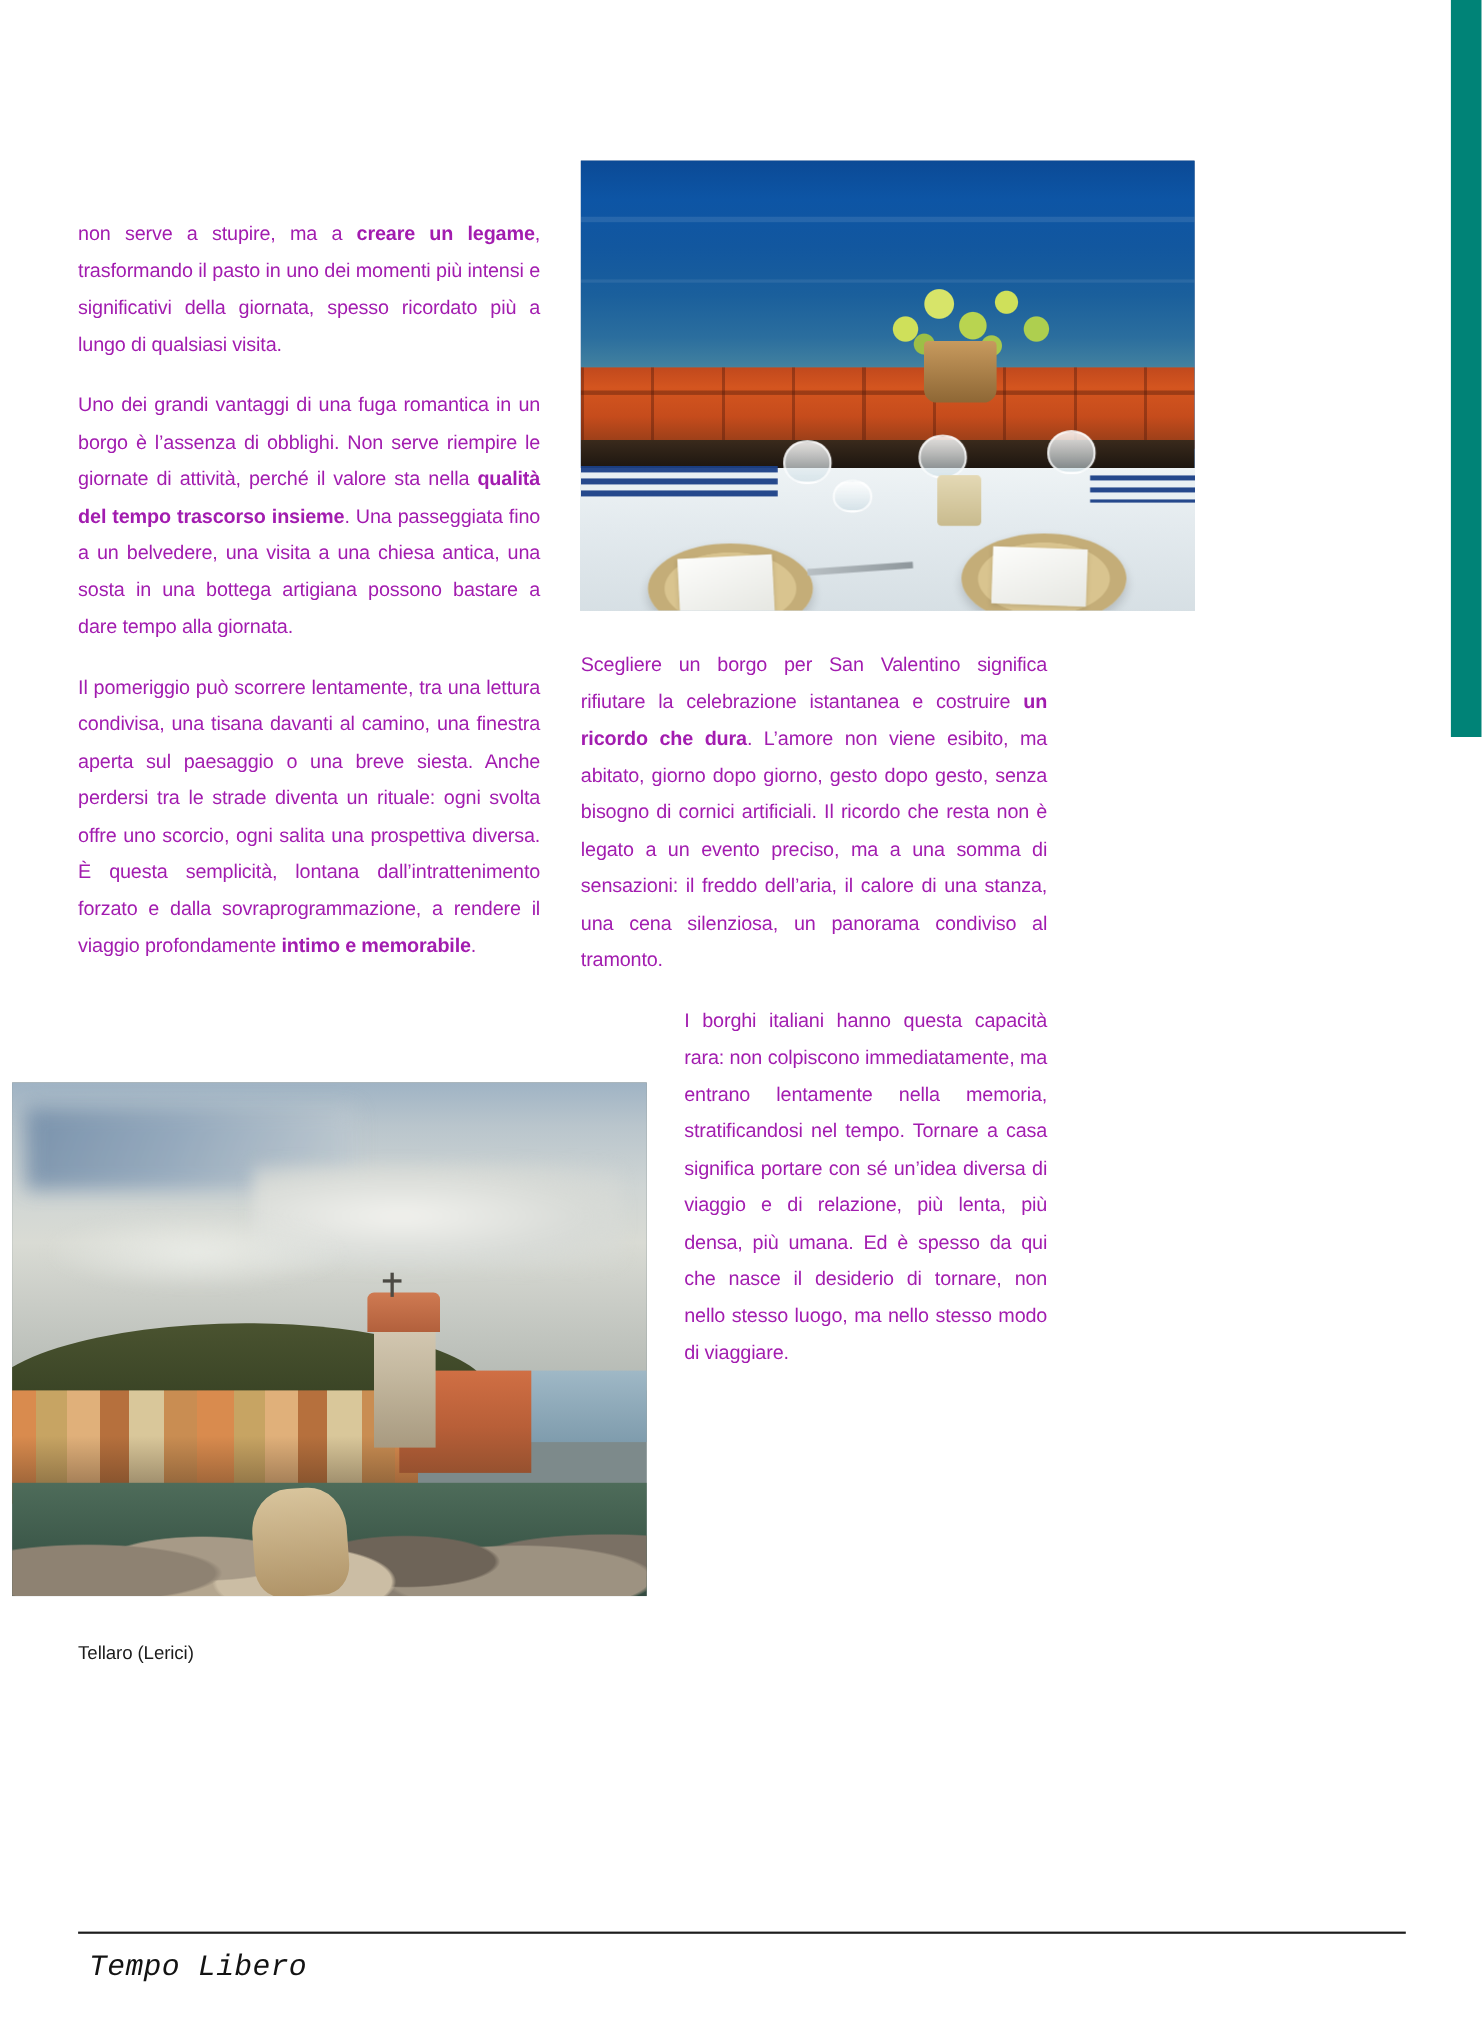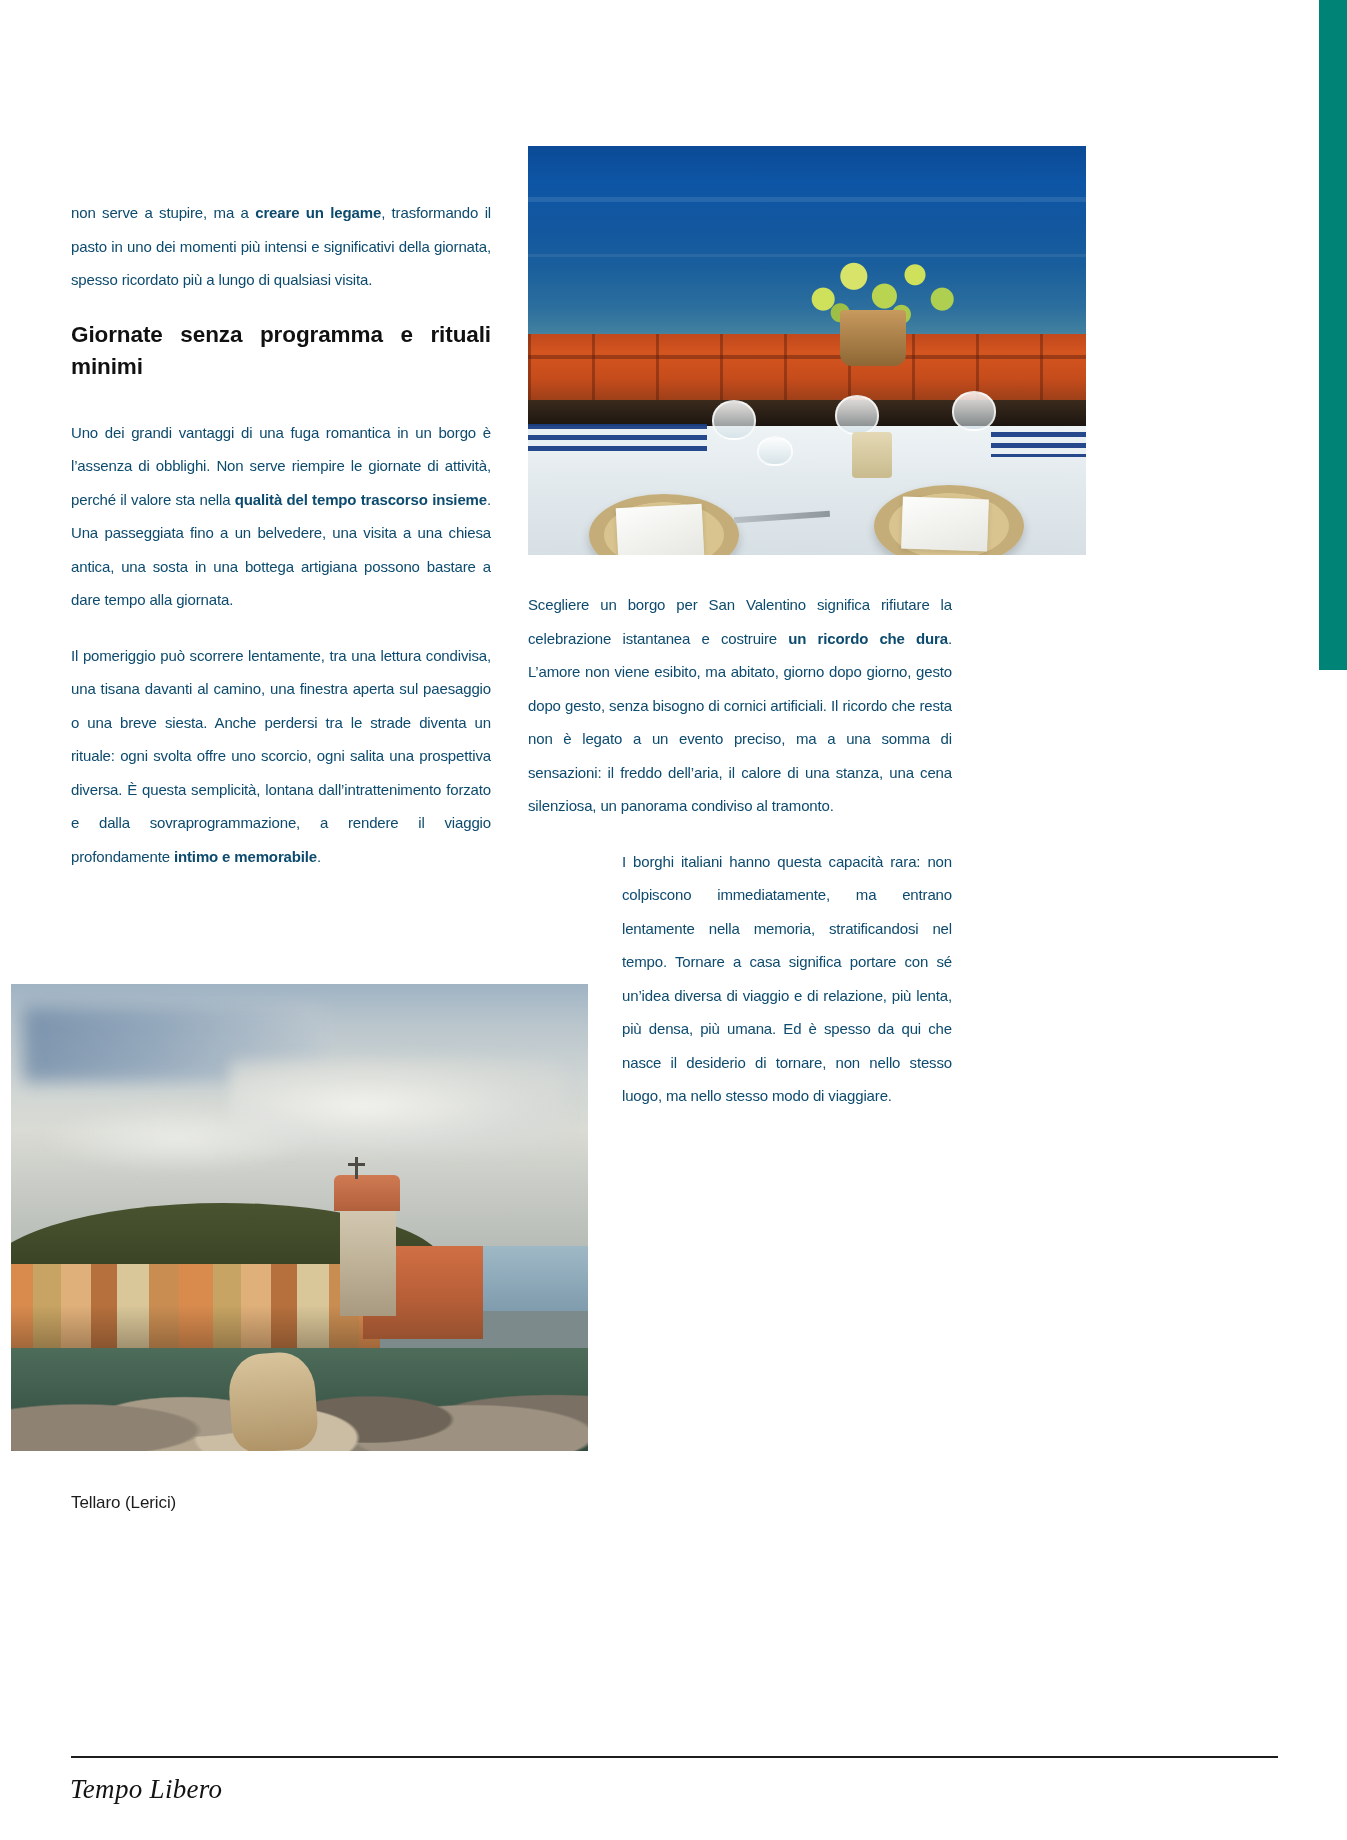--- a/index.html
+++ b/index.html
@@ -44,26 +44,26 @@
   }
   .col-right {
     position: absolute;
     left: 528px;
     top: 588px;
     width: 424px;
   }
 
   p.body-text {
     margin: 0 0 22px 0;
-    font-size: 15px;
+    font-size: 18px;
     line-height: 33.5px;
     text-align: justify;
     font-weight: 300;
     letter-spacing: -0.15px;
-    color: #0c4a6e;
+    color: #a21caf;
   }
   p.body-text:last-child { margin-bottom: 0; }
 
   .h-sub {
     margin: 0 0 1px 0;
     font-size: 22.5px;
     line-height: 32px;
     font-weight: bold;
     text-align: justify;
     letter-spacing: -0.1px;
@@ -315,23 +315,23 @@
   .footer-rule {
     position: absolute;
     left: 71px;
     top: 1756px;
     width: 1207px;
     height: 1.5px;
     background: #1d1d1d;
   }
   .footer-left {
     position: absolute;
-    left: 70px;
+    left: 81px;
     top: 1774px;
-    font-family: Liberation Serif, serif;
+    font-family: Liberation Mono, monospace;
     font-style: italic;
     font-size: 27px;
     color: #131313;
     letter-spacing: 0.3px;
   }
   .footer-right {
     position: absolute;
     right: 69px;
     top: 1858px;
     font-size: 18.5px;
@@ -390,21 +390,20 @@
     <div class="tower-top"></div>
     <div class="cross"></div>
     <div class="water"></div>
     <div class="rocks"></div>
     <div class="drift"></div>
   </div>
 
   <div class="col-left">
     <p class="body-text"><span>non serve a stupire, ma a </span><b>creare un legame</b><span>, trasformando il pasto in uno dei momenti più intensi e significativi della giornata, spesso ricordato più a lungo di qualsiasi visita.</span></p>
 
-    <h2 class="h-sub">Giornate senza programma e rituali minimi</h2>
 
     <p class="body-text"><span>Uno dei grandi vantaggi di una fuga romantica in un borgo è l’assenza di obblighi. Non serve riempire le giornate di attività, perché il valore sta nella </span><b>qualità del tempo trascorso insieme</b><span>. Una passeggiata fino a un belvedere, una visita a una chiesa antica, una sosta in una bottega artigiana possono bastare a dare tempo alla giornata.</span></p>
 
     <p class="body-text"><span>Il pomeriggio può scorrere lentamente, tra una lettura condivisa, una tisana davanti al camino, una finestra aperta sul paesaggio o una breve siesta. Anche perdersi tra le strade diventa un rituale: ogni svolta offre uno scorcio, ogni salita una prospettiva diversa. È questa semplicità, lontana dall’intrattenimento forzato e dalla sovraprogrammazione, a rendere il viaggio profondamente </span><b>intimo e memorabile</b><span>.</span></p>
   </div>
 
   <div class="col-right">
 
     <p class="body-text"><span>Scegliere un borgo per San Valentino significa rifiutare la celebrazione istantanea e costruire </span><b>un ricordo che dura</b><span>. L’amore non viene esibito, ma abitato, giorno dopo giorno, gesto dopo gesto, senza bisogno di cornici artificiali. Il ricordo che resta non è legato a un evento preciso, ma a una somma di sensazioni: il freddo dell’aria, il calore di una stanza, una cena silenziosa, un panorama condiviso al tramonto.</span></p>
 

